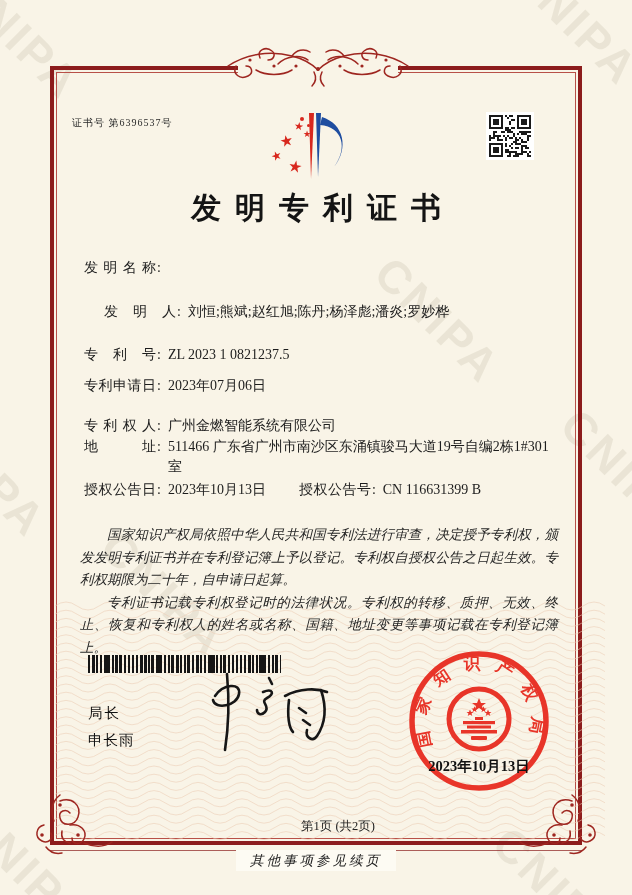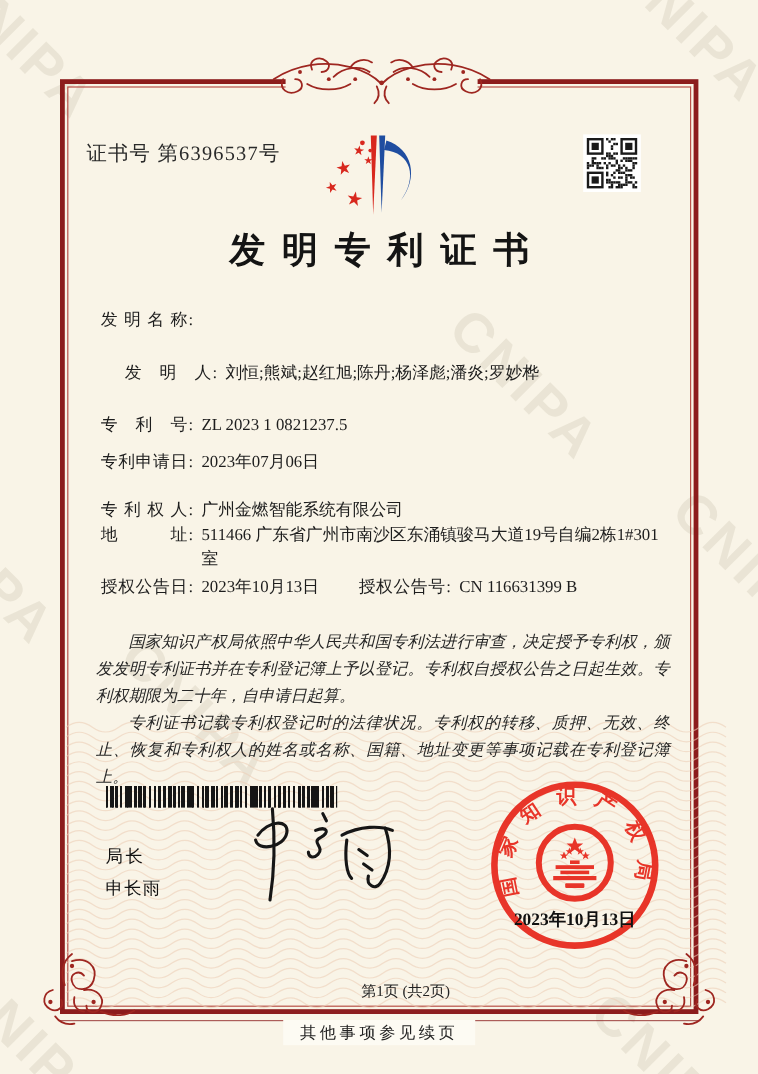--- a/index.html
+++ b/index.html
@@ -26,21 +26,21 @@
   .orn-stroke{fill:none;stroke:#9e2620;stroke-width:1.5;stroke-linecap:round;}
   .orn-fill{fill:#9e2620;stroke:none;}
   .top-orn{left:226px;top:42px;}
   .corner-orn{left:26px;top:791px;}
   .corner-orn.right{left:518px;transform:scaleX(-1);}
 
   .wave{fill:none;stroke:#eccfb8;stroke-width:1;opacity:.6;}
   .waves-box{left:55px;top:598px;}
 
   
-  .cert-no{position:absolute;left:72px;top:116px;font-size:17px;color:#2a2a2a;letter-spacing:1px;}
+  .cert-no{position:absolute;left:72px;top:116px;font-size:10px;color:#2a2a2a;letter-spacing:1px;}
   .logo-swoosh{left:296px;top:104px;}
   .star{position:absolute;color:#d8281e;line-height:1;pointer-events:none;}
   .st1{left:280px;top:134px;font-size:15px;transform:rotate(-12deg);}
   .st2{left:294px;top:121px;font-size:11px;transform:rotate(8deg);}
   .st3{left:271px;top:150px;font-size:12px;transform:rotate(-20deg);}
   .st4{left:288px;top:159px;font-size:16px;transform:rotate(10deg);}
   .st5{left:303px;top:130px;font-size:9px;}
   .dot{position:absolute;width:4px;height:4px;border-radius:50%;background:#d8281e;}
   .d1{left:300px;top:117px;} .d2{left:307px;top:124px;width:3px;height:3px;}
   .qr-box{left:486px;top:112px;}
@@ -75,21 +75,21 @@
   .sig-box{left:185px;top:666px;}
   .sig{fill:none;stroke:#161616;stroke-width:2.6px;stroke-linecap:round;stroke-linejoin:round;}
 
   .seal-box{left:408px;top:650px;opacity:.93;}
   .seal-date{position:absolute;left:408px;top:757px;width:142px;text-align:center;
      font-size:14.5px;color:#111;font-weight:bold;}
 
   .page-info{position:absolute;left:50px;top:818px;width:576px;text-align:center;
      font-size:12.5px;color:#222;}
   .foot-note{position:absolute;left:0;top:852px;width:632px;text-align:center;
-     font-size:13.5px;color:#222;}
+     font-size:13.5px;color:#222;font-style:italic;}
   .foot-note span{background:#fdfbf3;padding:3px 14px;letter-spacing:3px;}
 </style>
 </head>
 <body>
 
 <div class="page">
 
   <div class="wm wm1">CNIPA</div>
   <div class="wm wm2">CNIPA</div>
   <div class="wm wm3">CNIPA</div>

